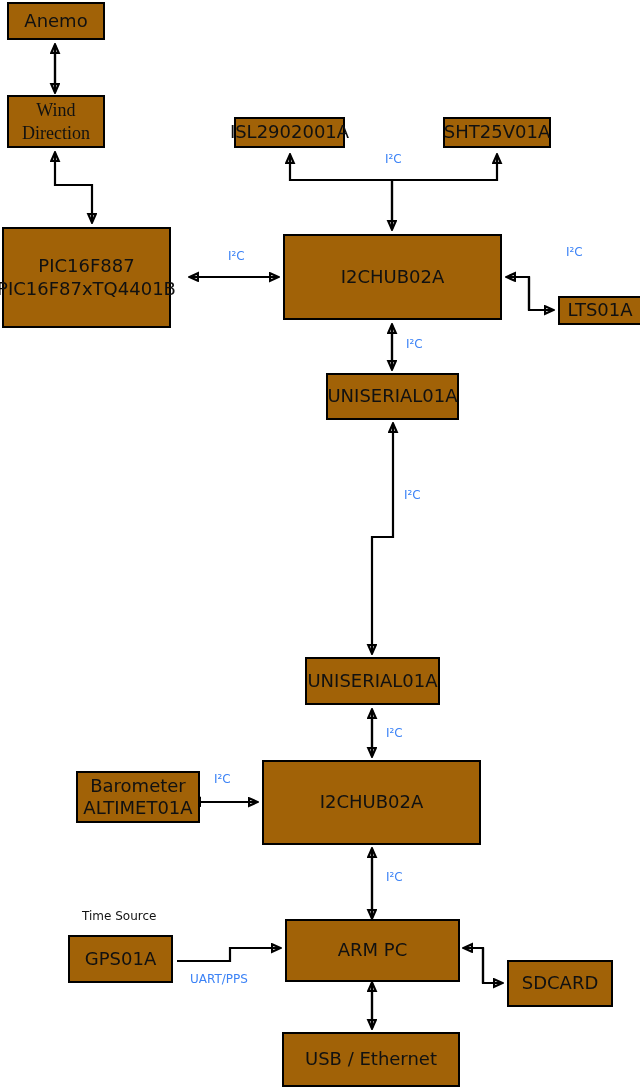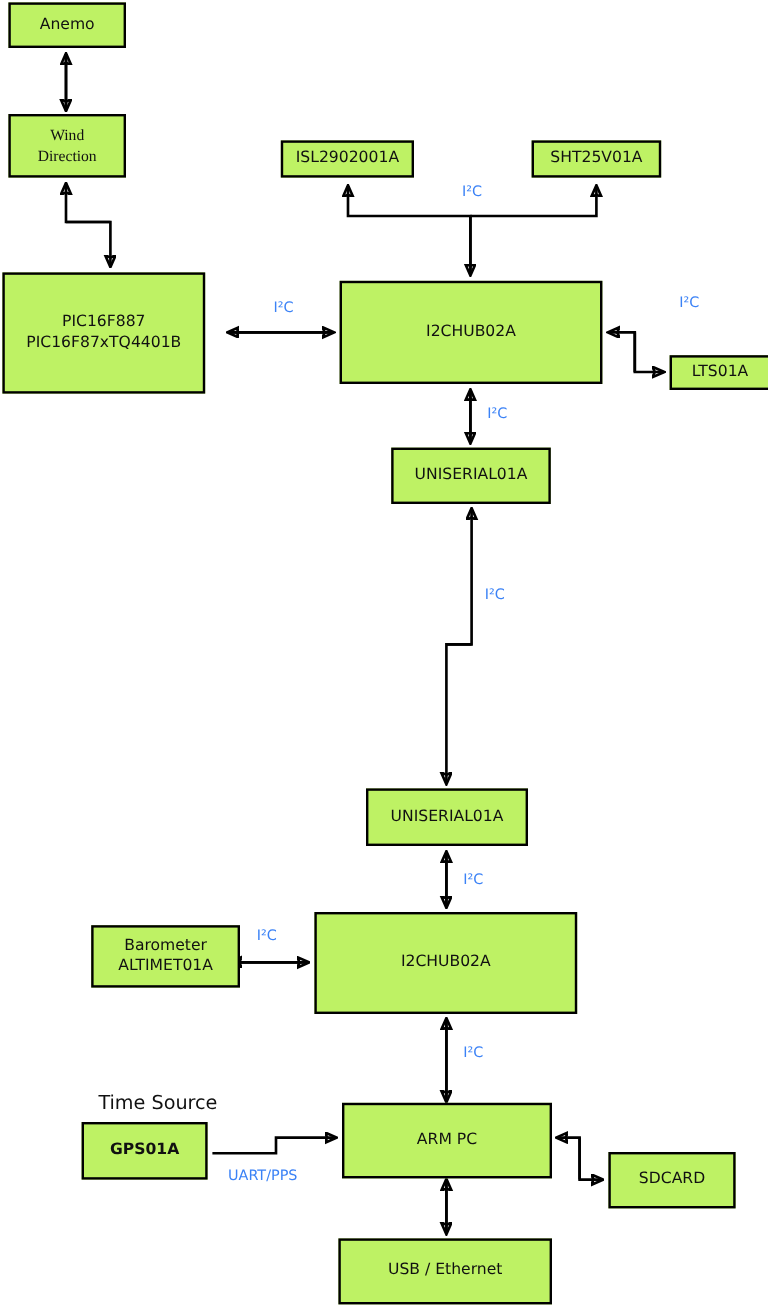--- a/index.html
+++ b/index.html
@@ -1,23 +1,23 @@
 <!DOCTYPE html>
 <html><head>
 <meta charset="utf-8">
 <style>
   html,body{margin:0;padding:0;background:#ffffff;}
   body{font-family:"DejaVu Sans","Liberation Sans",sans-serif;}
   #canvas{position:relative;width:640px;height:1089px;background:#ffffff;overflow:hidden;}
-  .box{position:absolute;box-sizing:border-box;border:2px solid #000000;background:#bef264;
+  .box{position:absolute;box-sizing:border-box;border:2px solid #000000;background:#a16207;
        display:flex;align-items:center;justify-content:center;text-align:center;
-       font-size:13px;color:#111111;line-height:1.25;z-index:3;}
+       font-size:18px;color:#111111;line-height:1.25;z-index:3;}
   .box .lbl{white-space:pre-line;padding:0 4px;}
   .edge-label{position:absolute;font-size:12px;color:#3b82f6;z-index:4;white-space:nowrap;}
-  .free-label{position:absolute;font-size:16px;color:#111111;z-index:4;white-space:nowrap;}
+  .free-label{position:absolute;font-size:12px;color:#111111;z-index:4;white-space:nowrap;}
   svg.wires{position:absolute;left:0;top:0;width:640px;height:1089px;z-index:1;overflow:visible;}
   svg.wires path,svg.wires line{stroke:#000000;stroke-width:2.2;fill:none;}
 </style>
 </head>
 <body>
 
 <div id="canvas">
 
   <svg class="wires" viewBox="0 0 640 1089">
     <defs>
@@ -106,21 +106,21 @@
 
   <div class="box" style="left:262px;top:760px;width:219px;height:85px;">
     <span class="lbl">I2CHUB02A</span>
   </div>
 
   <div class="box" style="left:76px;top:771px;width:124px;height:52px;">
     <span class="lbl">Barometer
 ALTIMET01A</span>
   </div>
 
-  <div class="box" style="left:68px;top:935px;width:105px;height:48px;font-weight:bold;">
+  <div class="box" style="left:68px;top:935px;width:105px;height:48px;">
     <span class="lbl">GPS01A</span>
   </div>
 
   <div class="box" style="left:285px;top:919px;width:175px;height:63px;">
     <span class="lbl">ARM PC</span>
   </div>
 
   <div class="box" style="left:507px;top:960px;width:106px;height:47px;">
     <span class="lbl">SDCARD</span>
   </div>

